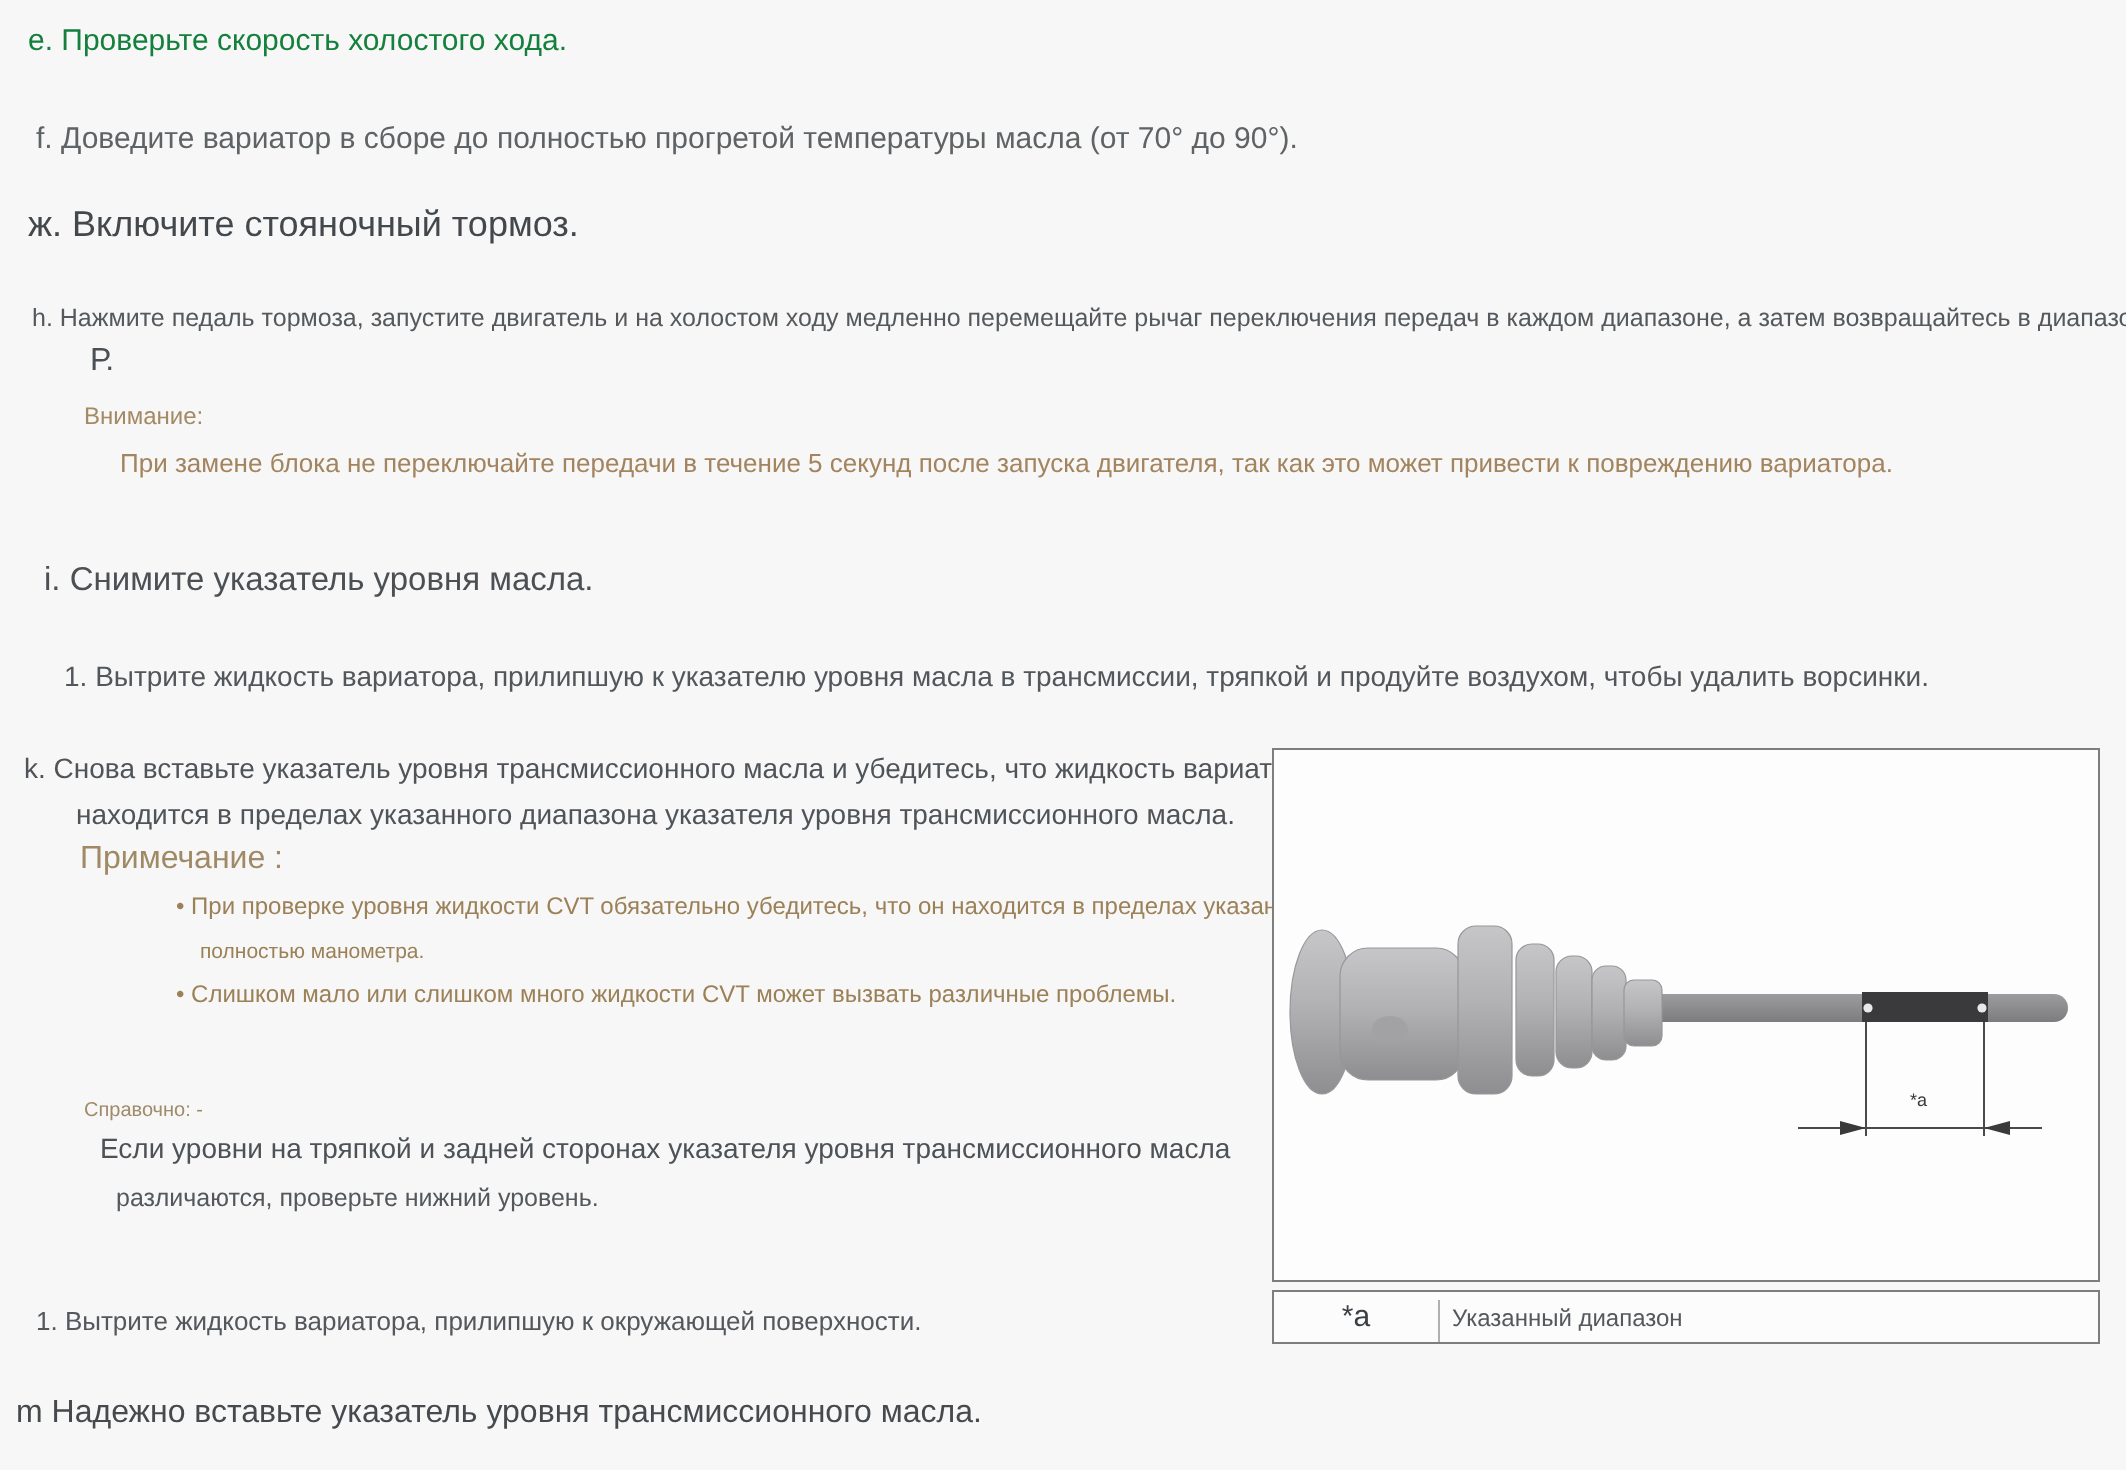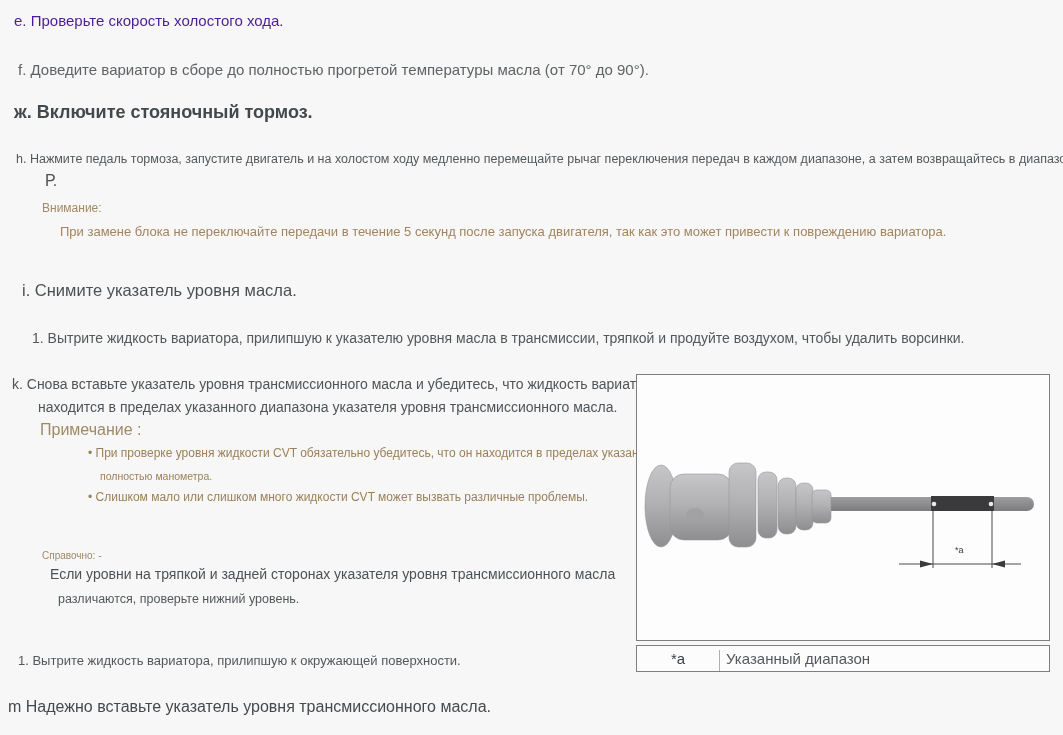--- a/index.html
+++ b/index.html
@@ -5,23 +5,23 @@
   * { margin: 0; padding: 0; box-sizing: border-box; }
   html, body { width: 1063px; height: 735px; }
   body {
     font-family: "Liberation Sans", "DejaVu Sans", sans-serif;
     background: #f6f7f6;
     position: relative;
     overflow: hidden;
   }
   .abs { position: absolute; white-space: nowrap; }
 
-  .step-e   { left: 14px;  top: 12px;  font-size: 15px;   color: #4c1d95; }
+  .step-e   { left: 14px;  top: 12px;  font-size: 15px;   color: #15803d; }
   .step-f   { left: 18px;  top: 61px;  font-size: 15px;   color: #5f6366; }
-  .step-zh  { left: 14px;  top: 102px; font-size: 18px;   color: #44484c; font-weight: bold; }
+  .step-zh  { left: 14px;  top: 102px; font-size: 18px;   color: #44484c; }
   .step-h   { left: 16px;  top: 152px; font-size: 12.5px; color: #55595d; }
   .step-p   { left: 45px;  top: 172px; font-size: 16px;   color: #4c5054; }
   .warn-lbl { left: 42px;  top: 201px; font-size: 12px;   color: #a48a64; }
   .warn-txt { left: 60px;  top: 224px; font-size: 13px;   color: #a3845e; }
   .step-i   { left: 22px;  top: 281px; font-size: 16.5px; color: #4c5054; }
   .step-i1  { left: 32px;  top: 330px; font-size: 14px;   color: #53575b; }
   .step-k1l { left: 12px;  top: 376px; font-size: 14px;   color: #505458; }
   .step-k2l { left: 38px;  top: 399px; font-size: 14px;   color: #505458; }
   .note-lbl { left: 40px;  top: 421px; font-size: 16px;   color: #a08a66; }
   .bullet1a { left: 88px;  top: 446px; font-size: 12px;   color: #9c8158; }
@@ -42,21 +42,21 @@
     background: #fcfcfc; border: 1px solid #7e7e7e;
     display: flex; align-items: center;
   }
   .legend-sym {
     width: 82px; text-align: center; font-size: 15px; color: #3c4044;
   }
   .legend-divider {
     width: 1px; height: 21px; background: #b0b0b0; align-self: flex-end;
   }
   .legend-txt {
-    padding-left: 6px; font-size: 15px; color: #55595d; text-align: center;
+    padding-left: 6px; font-size: 12px; color: #55595d; text-align: center;
   }
 </style>
 </head>
 <body>
 
 <div class="abs step-e">е. Проверьте скорость холостого хода.</div>
 <div class="abs step-f">f. Доведите вариатор в сборе до полностью прогретой температуры масла (от 70° до 90°).</div>
 <div class="abs step-zh">ж. Включите стояночный тормоз.</div>
 <div class="abs step-h">h. Нажмите педаль тормоза, запустите двигатель и на холостом ходу медленно перемещайте рычаг переключения передач в каждом диапазоне, а затем возвращайтесь в диапазон</div>
 <div class="abs step-p">Р.</div>

